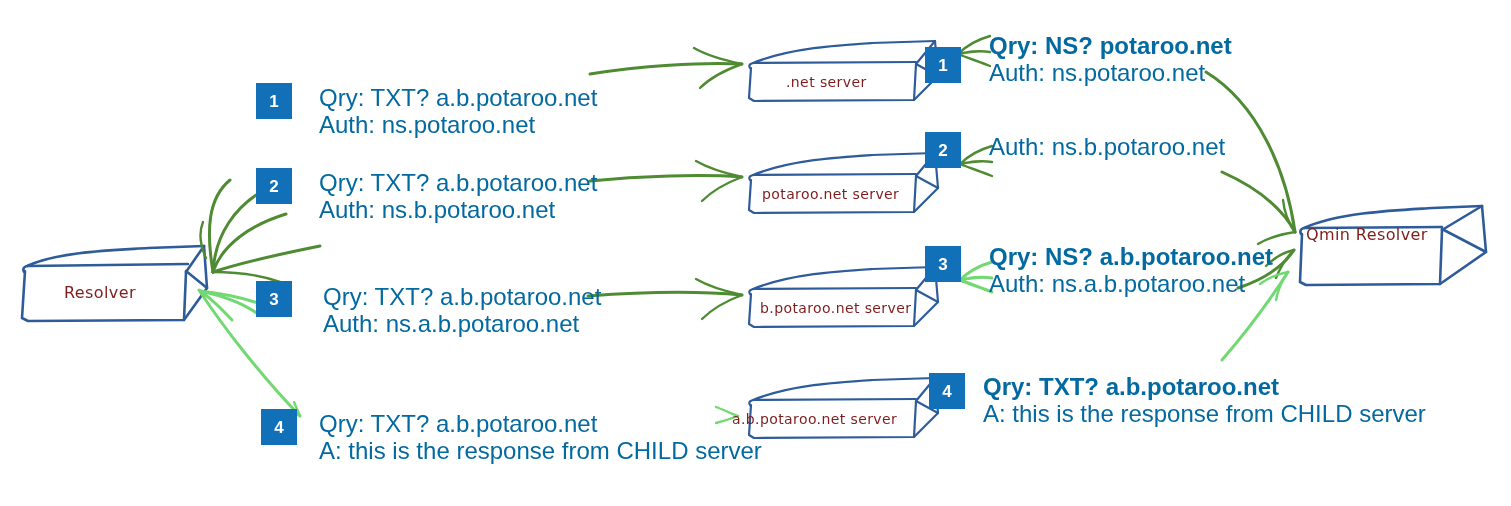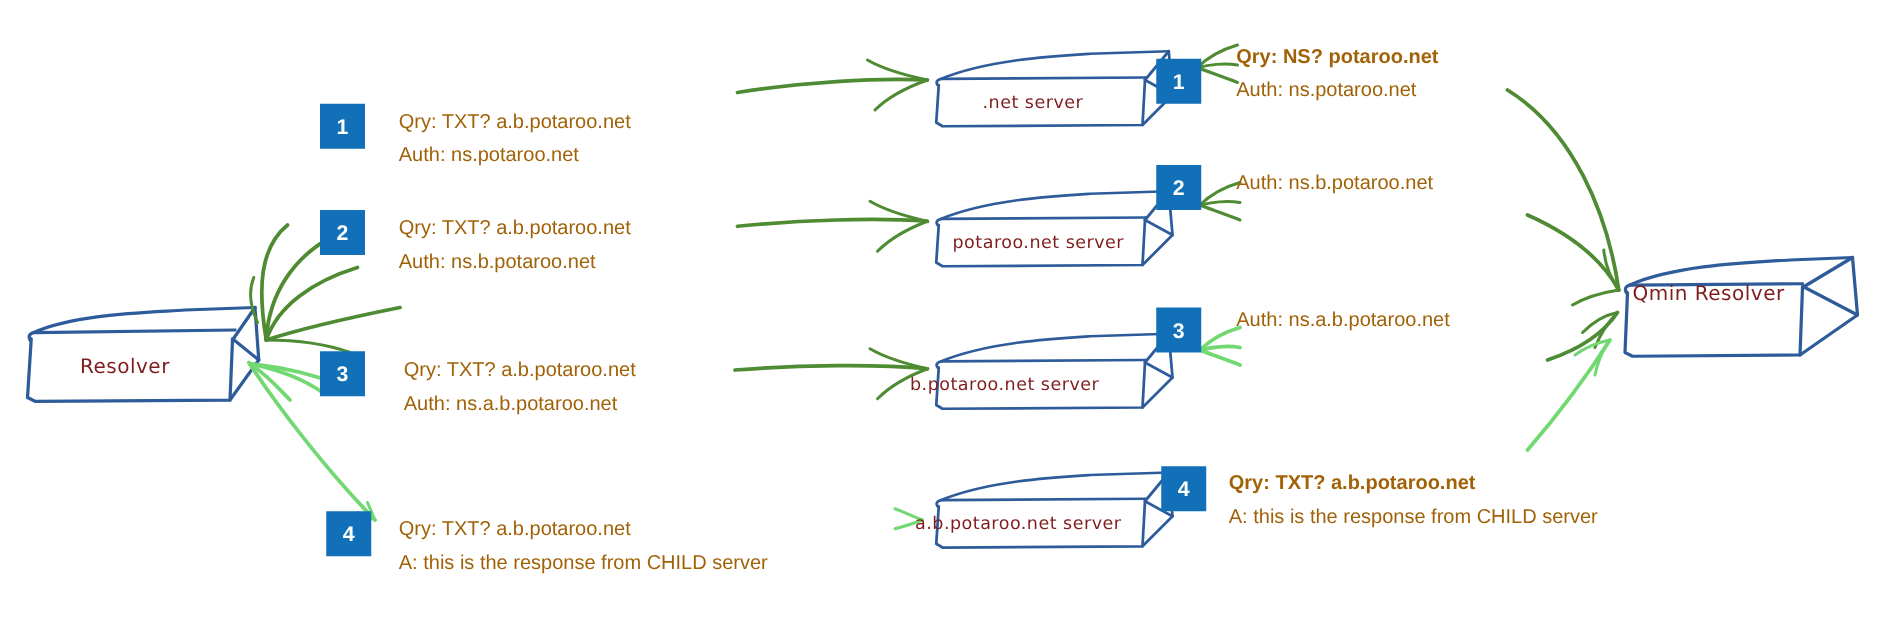--- a/index.html
+++ b/index.html
@@ -33,22 +33,22 @@
     font-size: 17px;
     font-weight: bold;
     display: flex;
     align-items: center;
     justify-content: center;
     line-height: 1;
     z-index: 5;
   }
   .callout {
     position: absolute;
-    color: #a16207;
-    font-size: 16px;
+    color: #0369a1;
+    font-size: 24px;
     line-height: 27px;
     white-space: nowrap;
     z-index: 4;
   }
   .callout .l1 { display: block; }
   .callout .l2 { display: block; }
   .callout.bold-first .l1 { font-weight: bold; }
   .nodelabel {
     position: absolute;
     color: #7f1d1d;
@@ -196,21 +196,21 @@
       <path class="agl" d="M1222,360 C1248,330 1270,300 1288,272"></path>
       <path class="aglt" d="M1288,272 C1278,274 1268,278 1260,284"></path>
       <path class="aglt" d="M1288,272 C1282,280 1278,290 1276,300"></path>
     </g>
 
   </svg>
 
   <div class="nodelabel" style="left:64px; top:283px;">Resolver</div>
   <div class="nodelabel sm" style="left:786px; top:74px;">.net server</div>
   <div class="nodelabel sm" style="left:762px; top:186px;">potaroo.net server</div>
-  <div class="nodelabel sm" style="left:728px; top:300px;">b.potaroo.net server</div>
+  <div class="nodelabel sm" style="left:760px; top:300px;">b.potaroo.net server</div>
   <div class="nodelabel sm" style="left:732px; top:411px;">a.b.potaroo.net server</div>
   <div class="nodelabel" style="left:1306px; top:225px;">Qmin Resolver</div>
 
   <div class="badge" style="left:256px; top:83px;">1</div>
   <div class="callout" style="left:319px; top:84px;">
     <span class="l1">Qry: TXT?  a.b.potaroo.net</span>
     <span class="l2">Auth:  ns.potaroo.net</span>
   </div>
 
   <div class="badge" style="left:256px; top:168px;">2</div>
@@ -239,20 +239,21 @@
   <div class="callout bold-first" style="left:989px; top:32px;">
     <span class="l1">Qry: NS?  potaroo.net</span>
     <span class="l2">Auth:  ns.potaroo.net</span>
   </div>
 
   <div class="callout bold-first" style="left:989px; top:133px;">
     <span class="l2">Auth:  ns.b.potaroo.net</span>
   </div>
 
   <div class="callout bold-first" style="left:989px; top:243px;">
+    <span class="l1">Qry: NS?  a.b.potaroo.net</span>
     <span class="l2">Auth:  ns.a.b.potaroo.net</span>
   </div>
 
   <div class="callout bold-first" style="left:983px; top:373px;">
     <span class="l1">Qry: TXT?  a.b.potaroo.net</span>
     <span class="l2">A:  this is the response from CHILD server</span>
   </div>
 
 </div>
 

